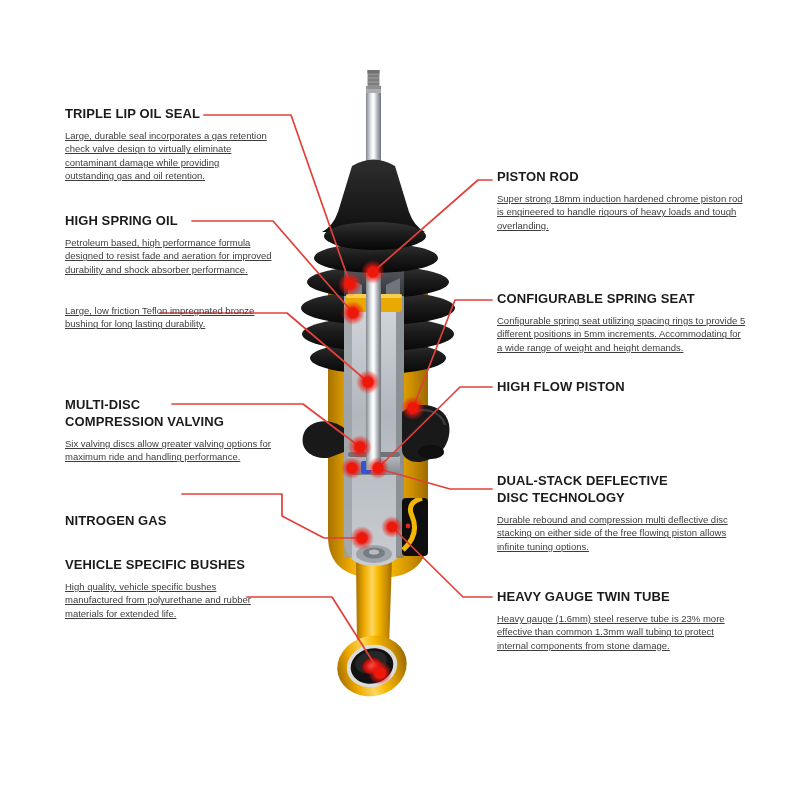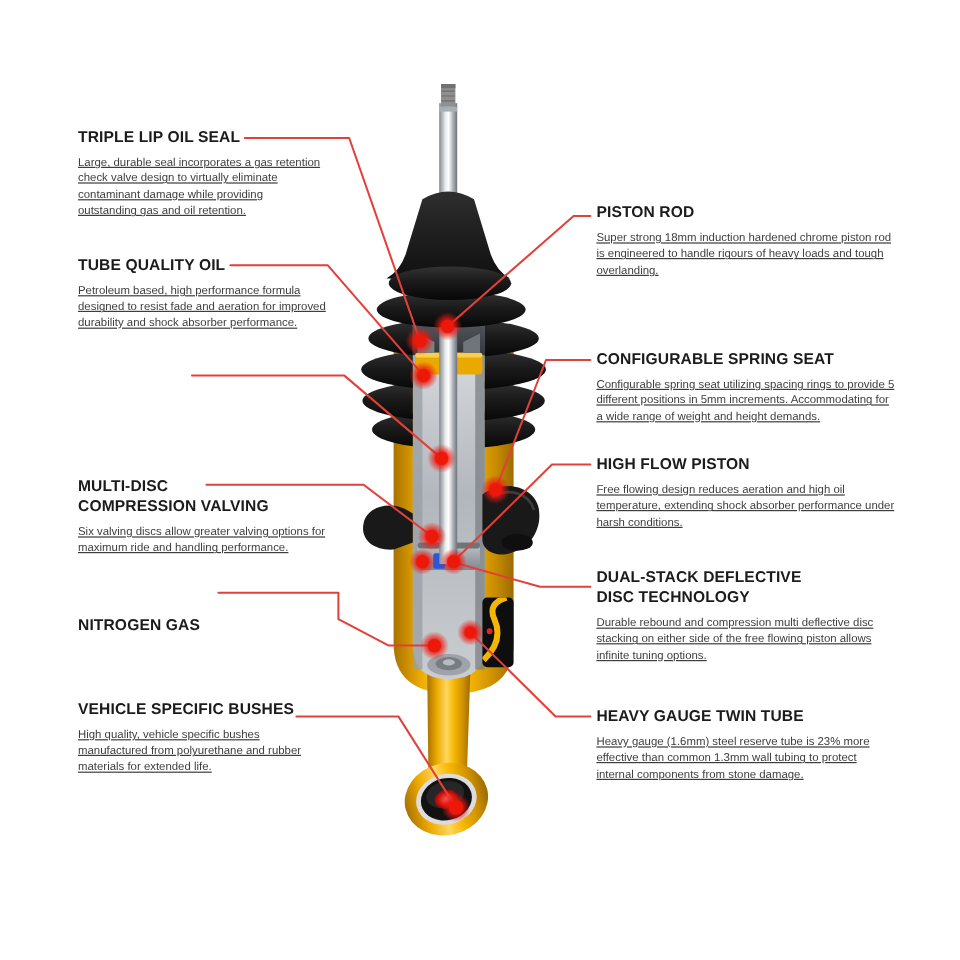--- a/index.html
+++ b/index.html
@@ -226,60 +226,59 @@
   </svg>
 
   <div class="label left" style="top:105px">
     <h3 class="lt">TRIPLE LIP OIL SEAL</h3>
     <p class="lb">Large, durable seal incorporates a gas retention
 check valve design to virtually eliminate
 contaminant damage while providing
 outstanding gas and oil retention.</p>
   </div>
   <div class="label left" style="top:212px">
-    <h3 class="lt">TUBE QUALITY OIL</h3>
+    <h3 class="lt">HIGH SPRING OIL</h3>
     <p class="lb">Petroleum based, high performance formula
 designed to resist fade and aeration for improved
 durability and shock absorber performance.</p>
   </div>
   <div class="label left" style="top:304px">
+    <p class="lb">Large, low friction Teflon impregnated bronze
+bushing for long lasting durability.</p>
   </div>
   <div class="label left" style="top:396px">
     <h3 class="lt">MULTI-DISC
 COMPRESSION VALVING</h3>
     <p class="lb">Six valving discs allow greater valving options for
 maximum ride and handling performance.</p>
   </div>
   <div class="label left" style="top:512px">
     <h3 class="lt">NITROGEN GAS</h3>
   </div>
-  <div class="label left" style="top:582px">
+  <div class="label left" style="top:556px">
     <h3 class="lt">VEHICLE SPECIFIC BUSHES</h3>
     <p class="lb">High quality, vehicle specific bushes
 manufactured from polyurethane and rubber
 materials for extended life.</p>
   </div>
 
   <div class="label right" style="top:168px">
     <h3 class="lt">PISTON ROD</h3>
     <p class="lb">Super strong 18mm induction hardened chrome piston rod
 is engineered to handle rigours of heavy loads and tough
 overlanding.</p>
   </div>
   <div class="label right" style="top:290px">
     <h3 class="lt">CONFIGURABLE SPRING SEAT</h3>
     <p class="lb">Configurable spring seat utilizing spacing rings to provide 5
 different positions in 5mm increments. Accommodating for
 a wide range of weight and height demands.</p>
   </div>
   <div class="label right" style="top:378px">
     <h3 class="lt">HIGH FLOW PISTON</h3>
-    <p class="lb">Free flowing design reduces aeration and high oil
-temperature, extending shock absorber performance under
-harsh conditions.</p>
   </div>
   <div class="label right" style="top:472px">
     <h3 class="lt">DUAL-STACK DEFLECTIVE
 DISC TECHNOLOGY</h3>
     <p class="lb">Durable rebound and compression multi deflective disc
 stacking on either side of the free flowing piston allows
 infinite tuning options.</p>
   </div>
   <div class="label right" style="top:588px">
     <h3 class="lt">HEAVY GAUGE TWIN TUBE</h3>

